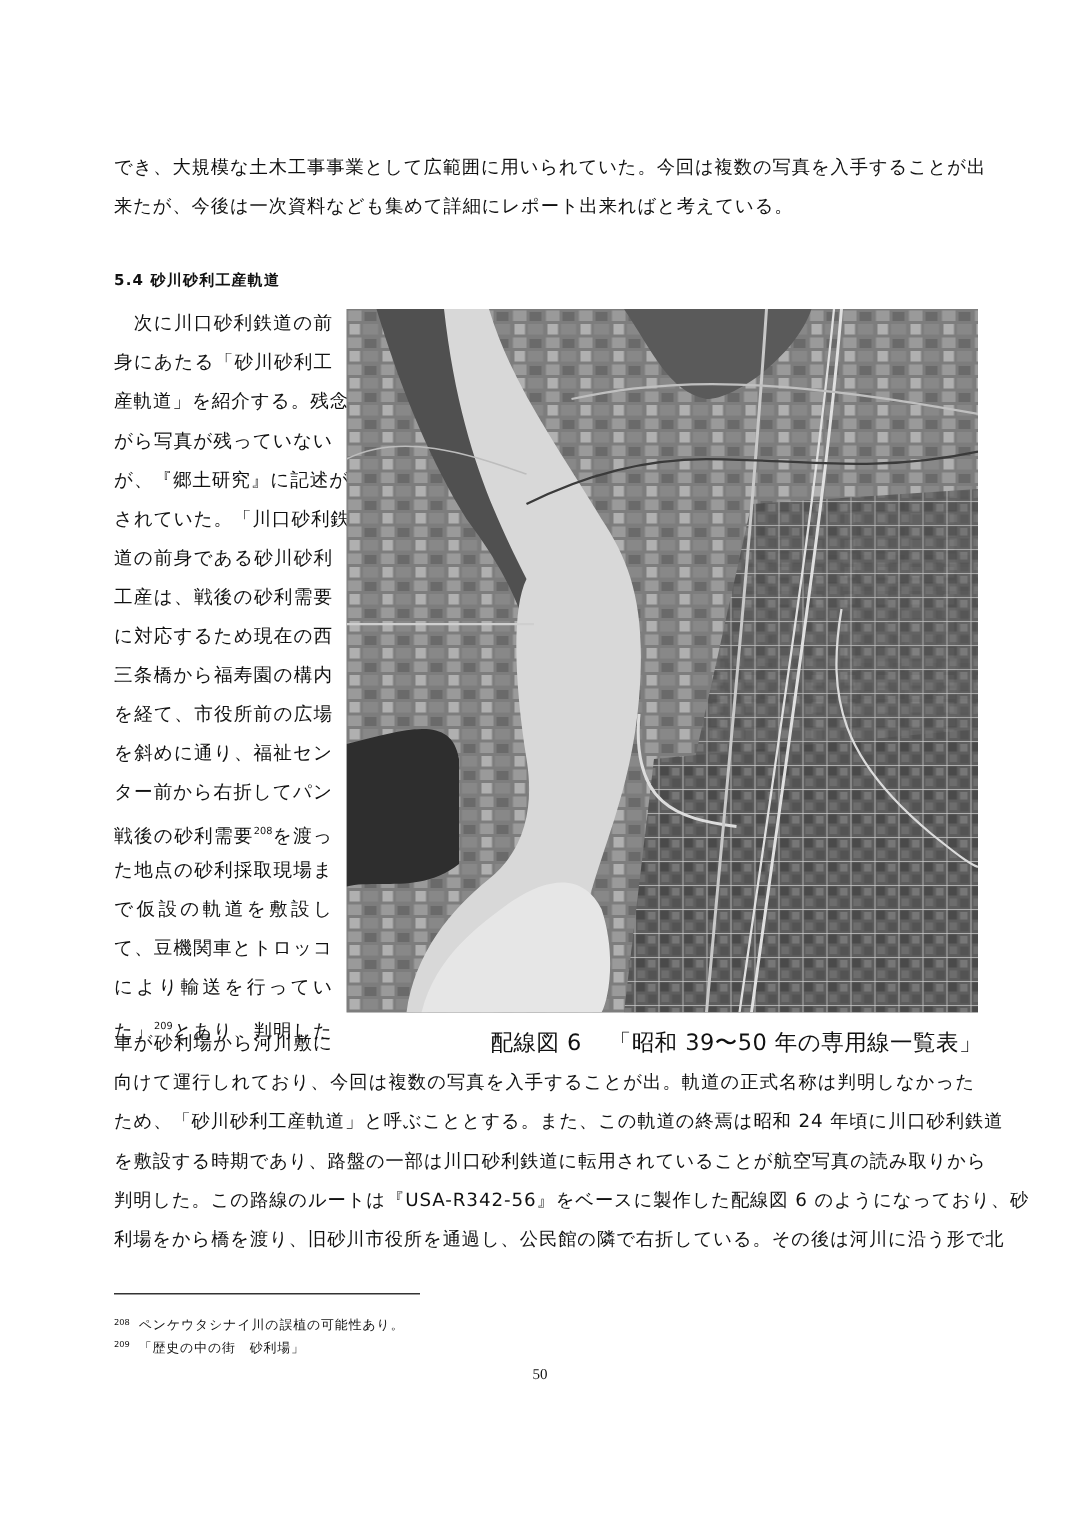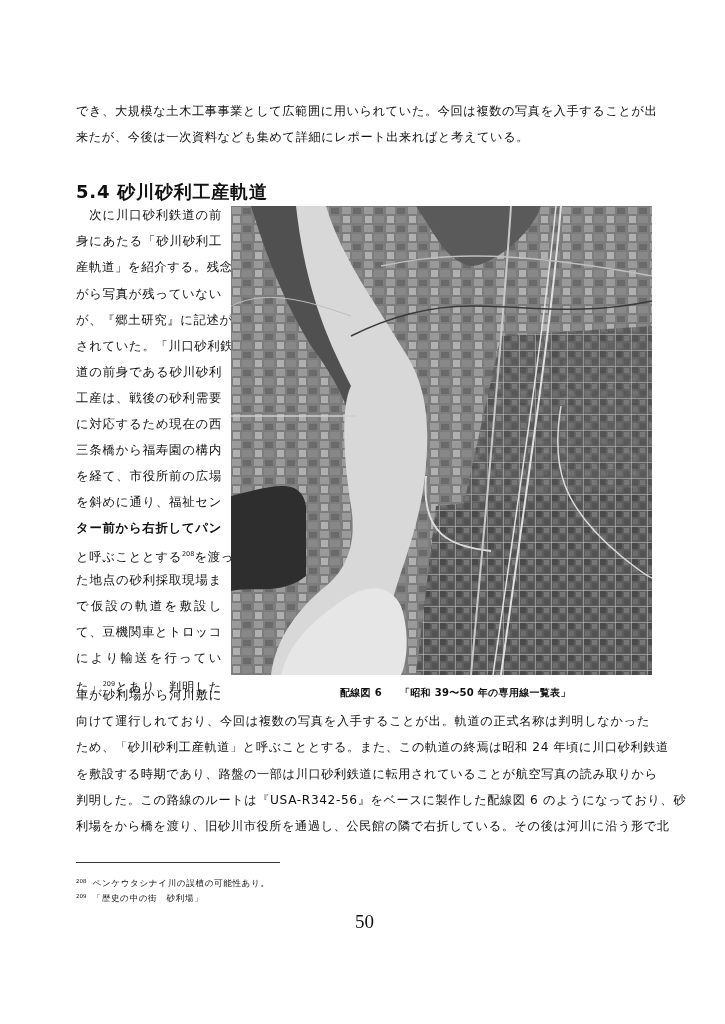--- a/index.html
+++ b/index.html
@@ -9,46 +9,46 @@
     color: #111111;
   }
   .line {
     position: absolute; left: 76px; white-space: nowrap;
     font-size: 12.2px; letter-spacing: 0.6px; line-height: 16px;
   }
   .full { width: 574px; text-align-last: justify; text-align: justify; }
   .side { width: 146px; text-align-last: justify; text-align: justify; font-size: 12.4px; }
   .heading {
     position: absolute; left: 76px; top: 180px;
-    font-size: 18px; font-weight: bold; letter-spacing: 0.8px;
+    font-size: 10px; font-weight: bold; letter-spacing: 0.8px;
     white-space: nowrap;
   }
   sup { font-size: 6.5px; vertical-align: 5px; letter-spacing: 0; }
   .photo {
     position: absolute; left: 231px; top: 206px; width: 421px; height: 469px;
     background: #8a8a8a; overflow: hidden;
   }
   .photo svg { display: block; }
   .caption {
-    position: absolute; left: 340px; top: 686px; white-space: nowrap;
-    font-size: 10px; font-weight: bold; letter-spacing: 0.3px;
+    position: absolute; left: 327px; top: 686px; white-space: nowrap;
+    font-size: 15px; font-weight: normal; letter-spacing: 0.3px;
   }
   .caption .gap { display: inline-block; width: 18px; }
   .fn-rule {
     position: absolute; left: 76px; top: 862px; width: 204px; height: 0;
     border-top: 1px solid #333;
   }
   .fn {
     position: absolute; left: 76px; white-space: nowrap;
     font-size: 8.6px; letter-spacing: 0.6px;
   }
   .fn .num { font-size: 5.5px; vertical-align: 3px; margin-right: 6px; letter-spacing: 0; }
   .page-number {
     position: absolute; left: 355px; top: 911px;
-    font-family: "Liberation Serif", "DejaVu Serif", serif; font-size: 19px;
+    font-family: "Liberation Serif", "DejaVu Serif", serif; font-size: 10px;
   }
 </style>
 </head>
 <body>
 
 <div>
   <div class="line full" style="top:103px;">でき、大規模な土木工事事業として広範囲に用いられていた。今回は複数の写真を入手することが出</div>
   <div class="line" style="top:129px;">来たが、今後は一次資料なども集めて詳細にレポート出来ればと考えている。</div>
 </div>
 
@@ -60,22 +60,22 @@
   <div class="line side" style="top:259px;">産軌道」を紹介する。残念</div>
   <div class="line side" style="top:286px;">がら写真が残っていない</div>
   <div class="line side" style="top:312px;">が、『郷土研究』に記述が</div>
   <div class="line side" style="top:338px;">されていた。「川口砂利鉄</div>
   <div class="line side" style="top:364px;">道の前身である砂川砂利</div>
   <div class="line side" style="top:390px;font-family:Liberation Serif, serif;">工産は、戦後の砂利需要</div>
   <div class="line side" style="top:416px;">に対応するため現在の西</div>
   <div class="line side" style="top:442px;">三条橋から福寿園の構内</div>
   <div class="line side" style="top:468px;">を経て、市役所前の広場</div>
   <div class="line side" style="top:494px;">を斜めに通り、福祉セン</div>
-  <div class="line side" style="top:520px;font-weight:bold;">ター前から右折してパン</div>
-  <div class="line side" style="top:546px;"><span>と呼ぶこととする</span><sup>208</sup><span>を渡っ</span></div>
+  <div class="line side" style="top:520px;">ター前から右折してパン</div>
+  <div class="line side" style="top:546px;"><span>戦後の砂利需要</span><sup>208</sup><span>を渡っ</span></div>
   <div class="line side" style="top:572px;">た地点の砂利採取現場ま</div>
   <div class="line side" style="top:598px;">で仮設の軌道を敷設し</div>
   <div class="line side" style="top:624px;">て、豆機関車とトロッコ</div>
   <div class="line side" style="top:650px;">により輸送を行ってい</div>
   <div class="line side" style="top:676px;"><span>た」</span><sup>209</sup><span>とあり、判明した</span></div>
   <div class="line side" style="top:687px;">車が砂利場から河川敷に</div>
 </div>
 
 <div class="photo" title="昭和39〜50年頃の砂川市街地・石狩川周辺の航空写真（白黒）">
   <svg width="421" height="469" viewBox="0 0 421 469">

